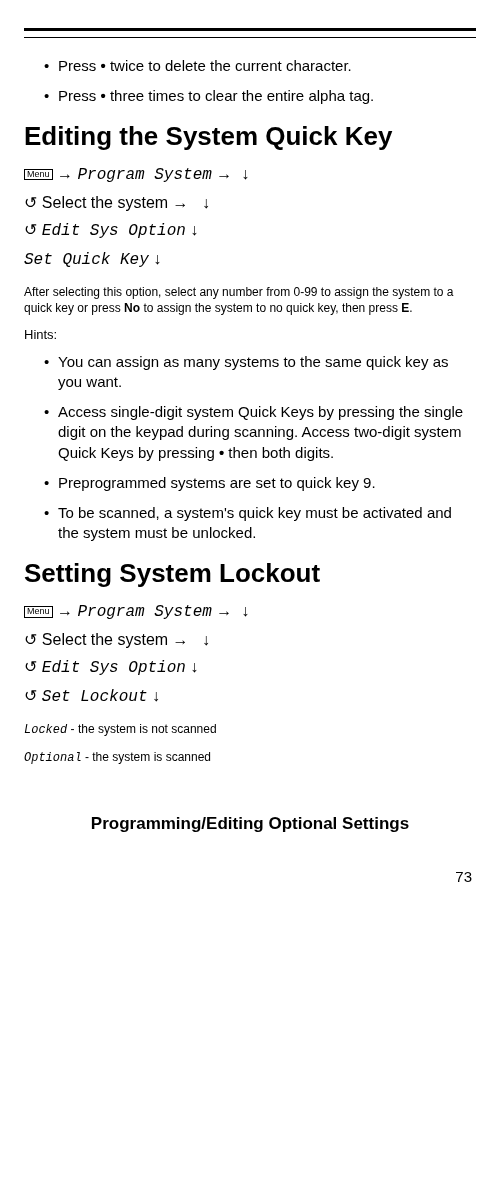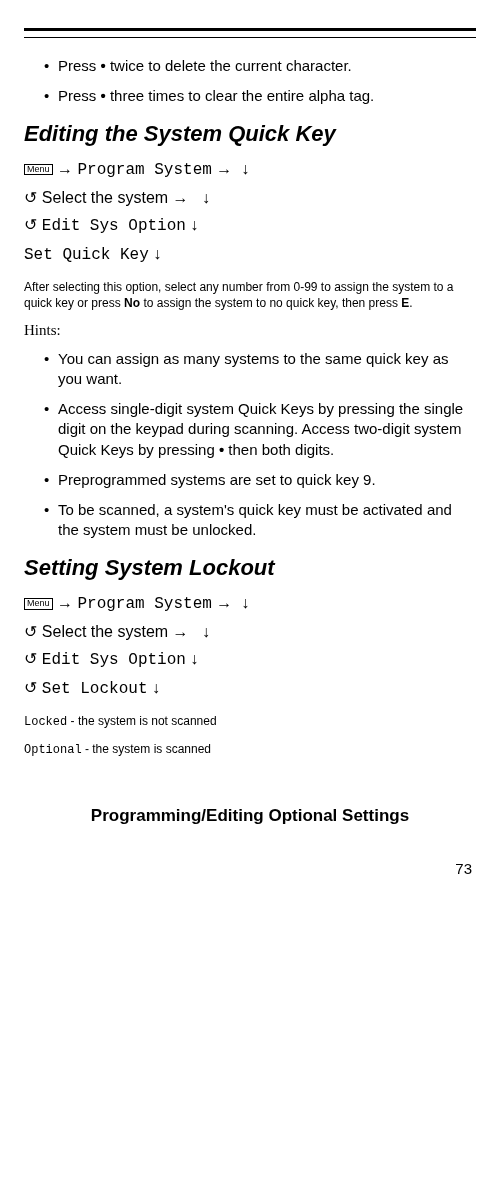--- a/index.html
+++ b/index.html
@@ -12,38 +12,38 @@
     color: #000;
   }
   .page {
     padding: 28px 28px 16px 24px;
   }
   .rule-thick { border-top: 3px solid #000; margin: 0 0 6px 0; }
   .rule-thin  { border-top: 1.5px solid #000; margin: 0 0 18px 0; }
   ul.bullets { list-style: none; padding-left: 20px; margin: 0 0 14px 0; }
   ul.bullets li { position: relative; padding-left: 14px; margin-bottom: 10px; font-size: 15px; line-height: 1.35; }
   ul.bullets li::before { content: "•"; position: absolute; left: 0; top: 0; }
-  h2.section { font-style: italic; font-weight: bold; font-size: 22px; margin: 14px 0 8px 0; }
+  h2.section { font-weight: bold; font-size: 26px; margin: 14px 0 8px 0; }
   .nav-path { font-size: 16px; line-height: 1.7; margin-bottom: 10px; }
   .menu-key {
     display: inline-block;
     border: 1.5px solid #000;
     font-size: 9px;
     font-weight: normal;
     padding: 0 2px;
     vertical-align: 2px;
     line-height: 1.1;
     font-family: Arial, sans-serif;
   }
-  .mono { font-family: "Courier New", Courier, monospace; }
+  .mono { font-family: "Courier New", Courier, monospace; font-style: italic; }
   .arrow-r { font-family: Arial, sans-serif; font-weight: bold; }
   .arrow-d { font-family: Arial, sans-serif; }
   .rot { font-family: Arial, sans-serif; }
   p.body { font-size: 12px; line-height: 1.35; margin: 0 0 10px 0; }
-  p.hints-label { font-size: 15px; margin: 0 0 10px 0; font-family: Liberation Serif, serif; }
+  p.hints-label { font-size: 13px; margin: 0 0 10px 0; }
   .footer-title { text-align: center; font-weight: bold; font-size: 17px; margin-top: 48px; }
   .page-num { text-align: right; font-size: 15px; margin-top: 34px; padding-right: 4px; }
   .dot { font-weight: bold; }
   b { font-weight: bold; }
 </style>
 </head>
 <body>
 
 <div class="page">
   <div class="rule-thick"></div>

